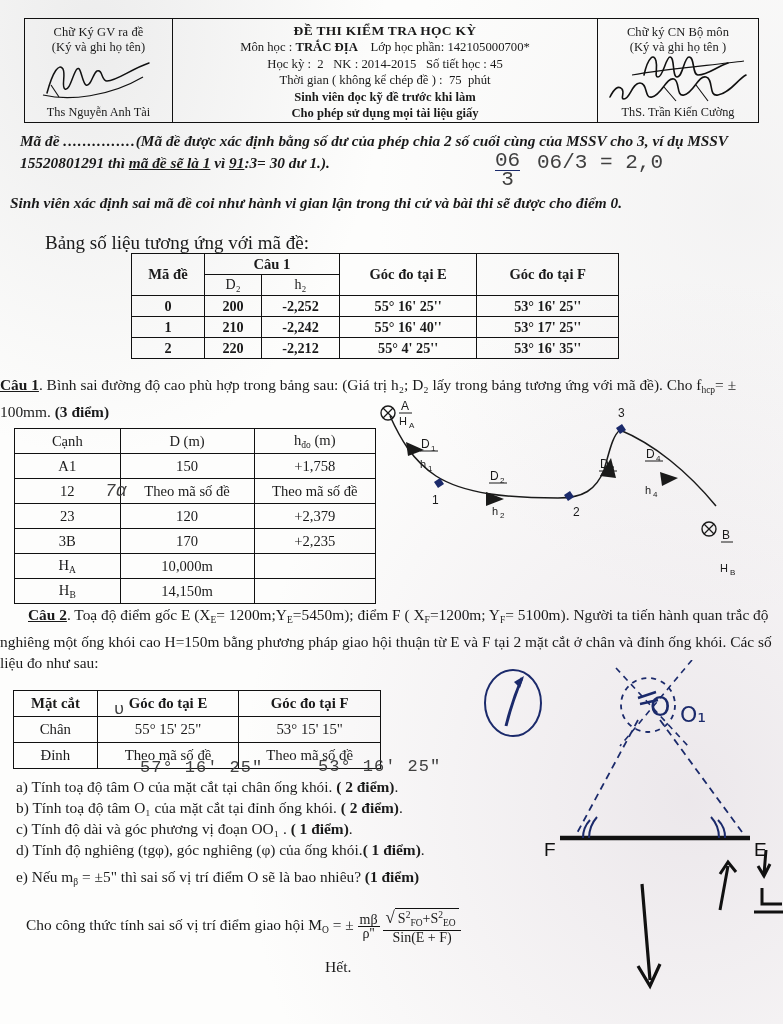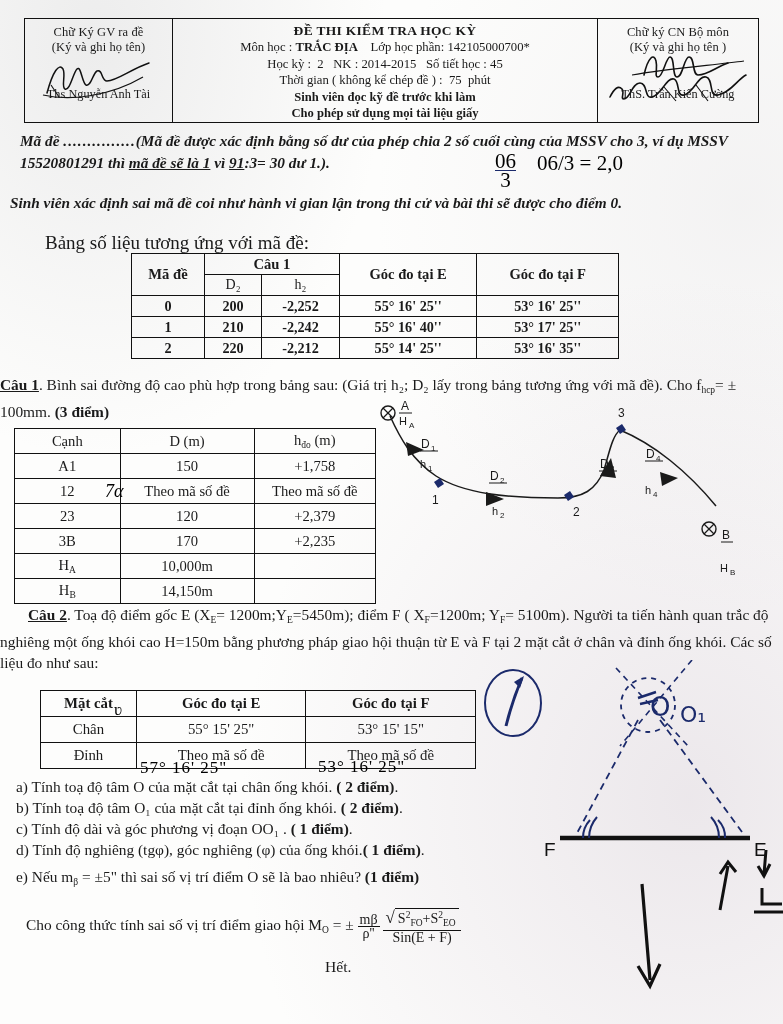--- a/index.html
+++ b/index.html
@@ -20,24 +20,24 @@
        border:1.6px solid #111;display:flex;box-sizing:border-box;}
   .hdr-cell{box-sizing:border-box;position:relative;}
   .hdr-l{width:148px;border-right:1.6px solid #111;padding-top:6px;text-align:center;}
   .hdr-c{flex:1;border-right:1.6px solid #111;padding-top:4px;text-align:center;}
   .hdr-r{width:160px;padding-top:6px;text-align:center;}
   .hdr-l .ln,.hdr-r .ln{font-size:12.5px;line-height:15px;letter-spacing:.1px;}
   .hdr-title{font-weight:bold;font-size:13.5px;letter-spacing:.3px;}
   .hdr-line{font-size:12.7px;line-height:16.5px;white-space:nowrap;}
   .hdr-line b{font-weight:bold;}
   .hdr-bold{font-weight:bold;font-size:12.6px;line-height:16px;}
-  .sig-name{position:absolute;bottom:20px;left:0;right:0;text-align:center;font-size:12.3px;}
-
-  
-  .hw{font-family:Liberation Serif, serif;color:#000000;}
+  .sig-name{position:absolute;bottom:2px;left:0;right:0;text-align:center;font-size:12.3px;}
+
+  
+  .hw{font-family:Liberation Mono, monospace;color:#404040;}
   .sig1{position:absolute;left:14px;top:36px;width:122px;height:44px;}
   .sig2{position:absolute;left:6px;top:30px;width:150px;height:56px;}
 
   
   .para{position:absolute;font-style:italic;font-weight:bold;font-size:15.3px;line-height:22px;}
   .p-made{left:20px;top:130px;width:748px;}
   .p-warn{left:10px;top:192px;width:760px;}
   .u{text-decoration:underline;}
   .dots{letter-spacing:1px;}
 
@@ -51,21 +51,21 @@
   .t1 .hd{font-weight:bold;font-size:14.6px;}
   .t1 .sub{font-weight:normal;font-size:14px;}
   .t1 tr{height:21px;}
 
   
   .t2{position:absolute;left:14px;top:428px;width:362px;border-collapse:collapse;}
   .t2 td{border:1.1px solid #111;text-align:center;font-size:14.6px;padding:1px 6px;}
   .t2 tr{height:25px;}
 
   
-  .t3{position:absolute;left:40px;top:690px;width:436px;border-collapse:collapse;}
+  .t3{position:absolute;left:13px;top:690px;width:368px;border-collapse:collapse;}
   .t3 td{border:1.2px solid #111;text-align:center;font-size:14.8px;padding:1px 3px;}
   .t3 tr{height:26px;}
   .t3 .hd{font-weight:bold;}
 
   
   .tx{position:absolute;font-size:15.4px;line-height:21px;}
   .tx b{font-weight:bold;}
   sub{font-size:9.5px;vertical-align:-3px;}
   sup{font-size:9.5px;vertical-align:5px;}
 
@@ -186,21 +186,21 @@
       <td>1</td>
       <td>210</td>
       <td>-2,242</td>
       <td>55° 16' 40''</td>
       <td>53° 17' 25''</td>
     </tr>
     <tr>
       <td>2</td>
       <td>220</td>
       <td>-2,212</td>
-      <td>55° 14' 25''</td>
+      <td>55° 4' 25''</td>
       <td>53° 16' 35''</td>
     </tr>
   </tbody>
     </table>
 
   <div class="tx" style="left:0px;top:374px;width:775px;font-family:Liberation Serif, serif;">
     <b class="u">Câu 1</b><span>. Bình sai đường độ cao phù hợp trong bảng sau: (Giá trị h₂; D₂ lấy trong bảng tương ứng với mã đề). Cho  f</span><sub>hcp</sub><span>= ± 100mm. </span><b>(3 điểm)</b>
   </div>
 
   <table class="t2">

